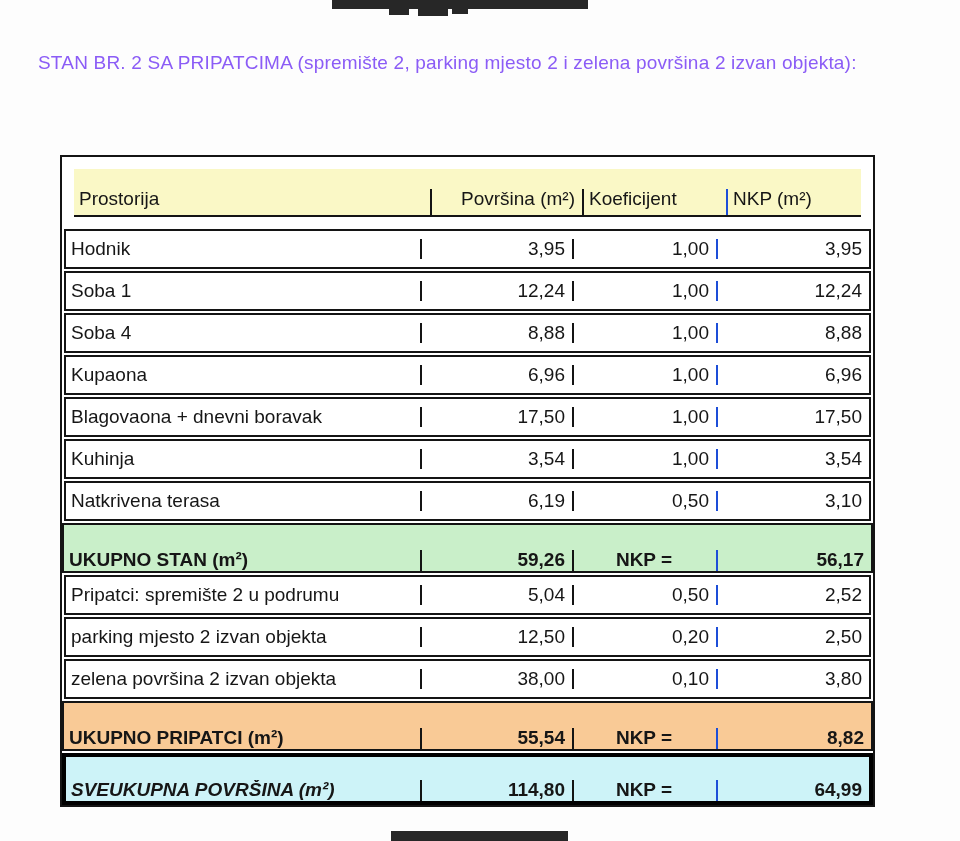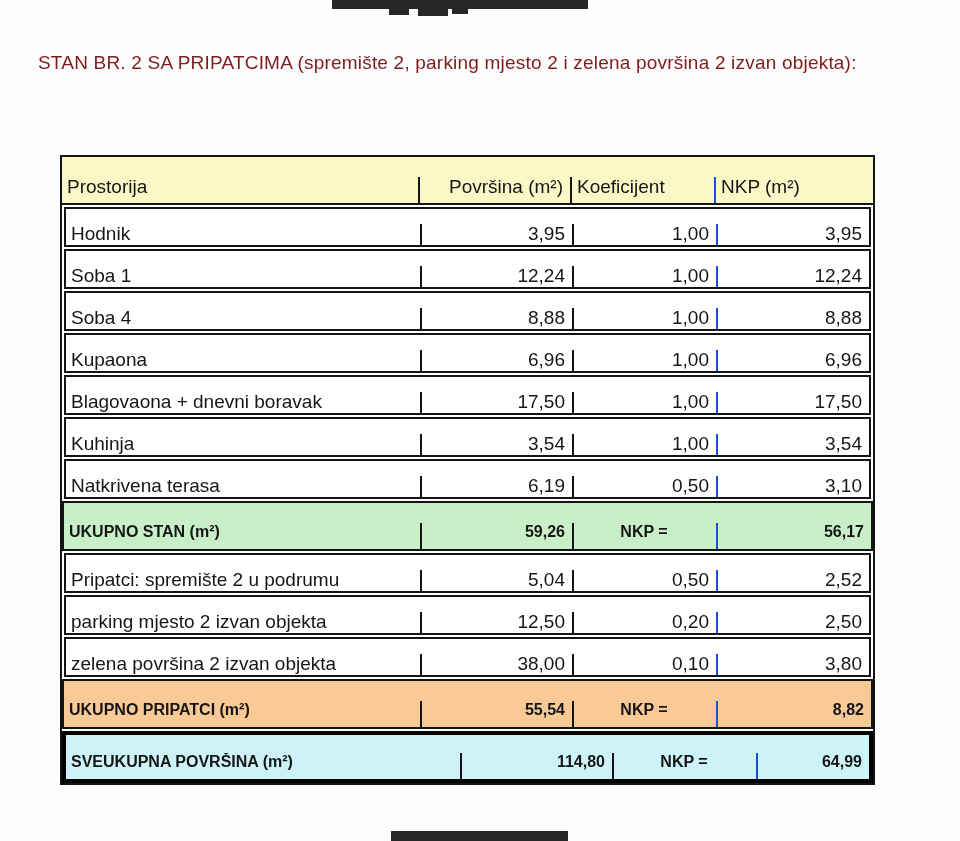--- a/index.html
+++ b/index.html
@@ -12,56 +12,56 @@
   
   .artifact{position:absolute;background:#272727;}
   .artifact.top{left:332px;top:0;width:256px;height:9px;}
   .artifact.top-rag1{left:389px;top:9px;width:20px;height:6px;}
   .artifact.top-rag2{left:418px;top:9px;width:30px;height:7px;}
   .artifact.top-rag3{left:452px;top:9px;width:16px;height:5px;}
   .artifact.bottom{left:391px;top:831px;width:177px;height:10px;}
 
   .doc-title{
     position:absolute;left:38px;top:52px;width:900px;
-    font-size:19px;letter-spacing:0.2px;color:#7f1d1d;white-space:nowrap;
+    font-size:19px;letter-spacing:0.2px;color:#8b5cf6;white-space:nowrap;
   }
 
   .sheet{
     position:absolute;left:60px;top:155px;width:815px;
     border:2px solid #141414;background:#ffffff;box-sizing:border-box;
   }
   .row{
     display:flex;box-sizing:border-box;background:#fff;
     border:2px solid #141414;
   }
   .row.header{
     height:48px;border:none;border-bottom:2px solid #141414;
-    background:#faf8c6;align-items:flex-end;margin:0;
+    background:#faf8c6;align-items:flex-end;margin:12px;
   }
-  .row.plain{height:40px;margin:2px 2px 0;align-items:flex-end;}
+  .row.plain{height:40px;margin:2px 2px 0;align-items:center;}
   .row.total{height:50px;margin:2px 0 0;align-items:flex-end;font-weight:bold;}
   .row.total.stan{background:#c9efc9;}
   .row.total.pripatci{background:#f9ca96;}
   .row.grand{
     height:52px;margin:2px 0 0;align-items:flex-end;font-weight:bold;
     background:#cdf3f8;border:4px solid #000;
   }
   .c{
     box-sizing:border-box;font-size:19px;line-height:1.1;
     padding:0 7px 5px 5px;white-space:nowrap;overflow:hidden;
   }
   .row.plain .c{padding-bottom:0;}
-  .row.total .c,.row.grand .c{padding-bottom:8px;font-size:16px;}
+  .row.total .c,.row.grand .c{padding-bottom:0;font-size:19px;}
   .row.header .c{padding-bottom:5px;}
   .c1{width:356px;}
   .c2{width:152px;border-left:2px solid #141414;text-align:right;}
   .c3{width:144px;border-left:2px solid #141414;text-align:right;}
   .c4{flex:1;border-left:2px solid #1d4ed8;text-align:right;}
   .row.plain .c1{width:354px;}
-  .row.grand .c1{width:394px;}
+  .row.grand .c1{width:354px;font-style:italic;}
   .c3.center{text-align:center;}
 </style>
 </head>
 <body>
 
 <div class="artifact top"></div>
 <div class="artifact top-rag1"></div>
 <div class="artifact top-rag2"></div>
 <div class="artifact top-rag3"></div>
 <div class="artifact bottom"></div>

